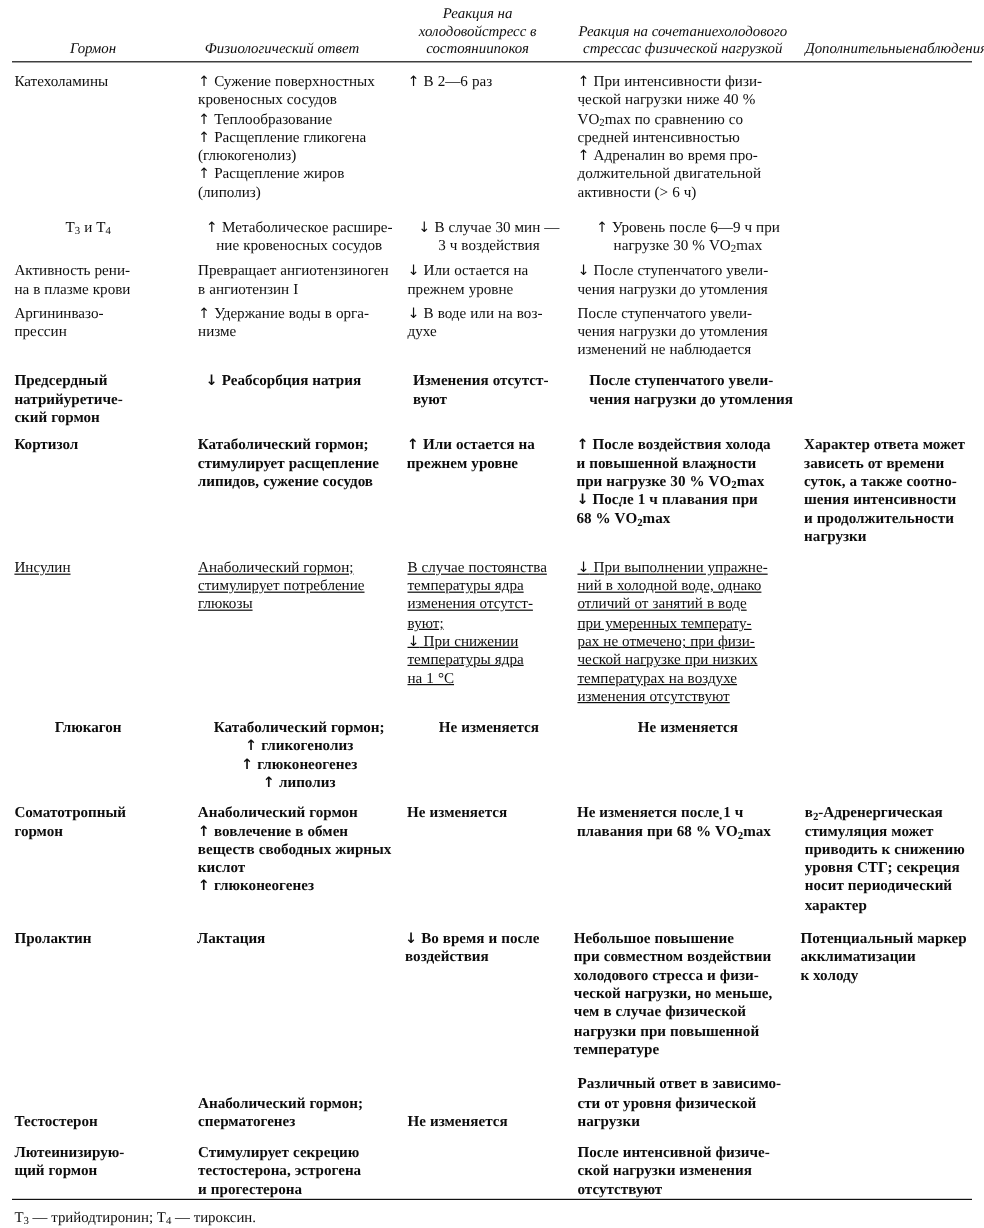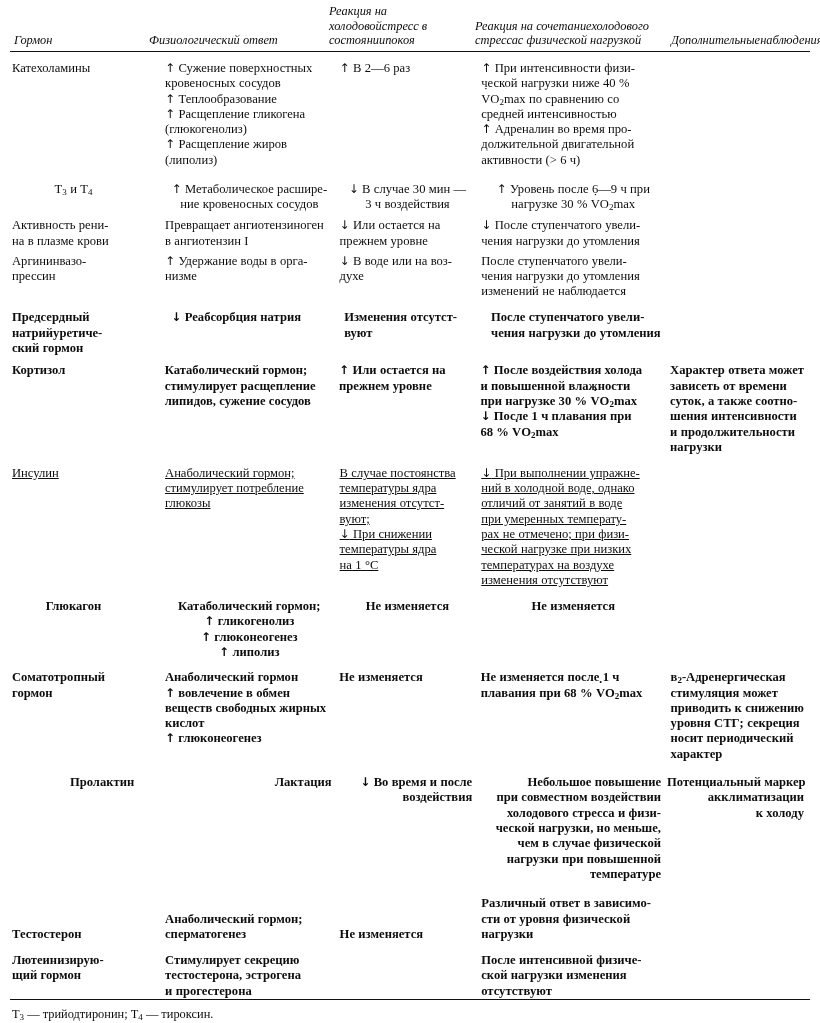--- a/index.html
+++ b/index.html
@@ -28,20 +28,21 @@
   .thead {
     display: flex;
     align-items: flex-end;
     padding-top: 4px;
     height: 44px;
   }
   .th {
     font-style: italic;
     font-size: 12.4px;
     line-height: 14.6px;
+    text-align: center;
     box-sizing: border-box;
     padding: 0 4px;
   }
 
   .rule {
     border: 0;
     border-top: 1.7px solid #111;
     margin: 3px 0 0 0;
   }
   .rule-bottom {
@@ -318,21 +319,21 @@
         </div>
         <div class="td c4 bold">
           <span class="ln">в<sub>2</sub>-Адренергическая</span>
           <span class="ln">стимуляция может</span>
           <span class="ln">приводить к снижению</span>
           <span class="ln">уровня СТГ; секреция</span>
           <span class="ln">носит периодический</span>
           <span class="ln">характер</span>
         </div>
       </div>
-      <div class="row" style="margin-bottom: 14.2979px; text-align: right;">
+      <div class="row" style="margin-bottom: 14.2979px;">
         <div class="td c0 bold">
           <span class="ln">Пролактин</span>
         </div>
         <div class="td c1 bold">
           <span class="ln">Лактация</span>
         </div>
         <div class="td c2 bold">
           <span class="ln"><span class="arw">↓</span> Во время и после</span>
           <span class="ln">воздействия</span>
         </div>

